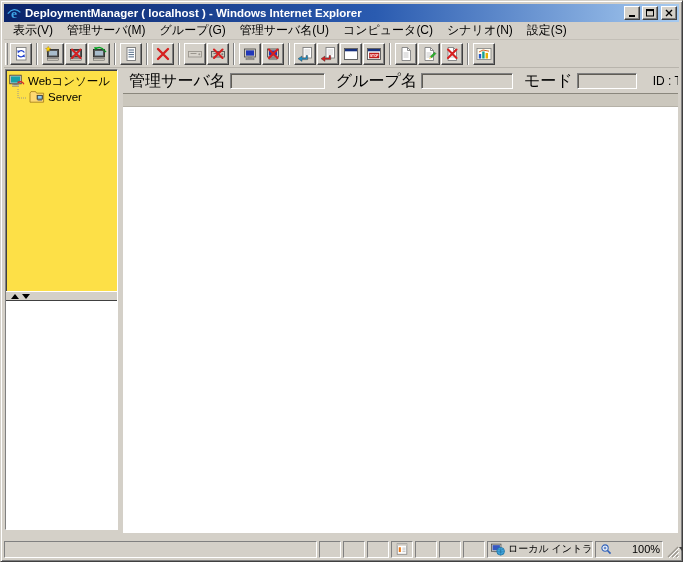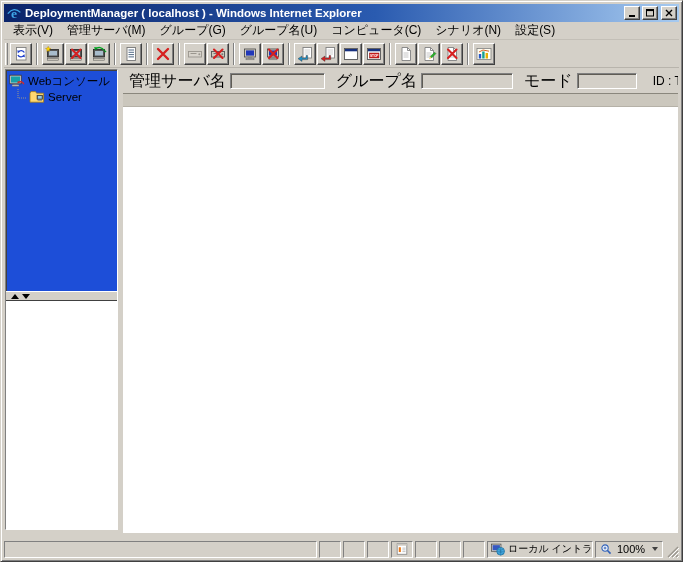--- a/index.html
+++ b/index.html
@@ -14,21 +14,21 @@
   .menu-item{padding:1px 7px;white-space:nowrap;color:#000}
   .toolbar{flex:0 0 28px;height:28px;display:flex;align-items:center;padding:2px 0;border-bottom:1px solid #b8b4ac}
   .tb-grip{width:3px;height:22px;border-left:1px solid #fff;border-right:1px solid #808080;margin:0 2px 0 1px}
   .tb-btn{width:22px;height:22px;flex:0 0 22px;background:#d4d0c8;border:1px solid;border-color:#fff #404040 #404040 #fff;box-shadow:inset -1px -1px 0 #808080;display:flex;align-items:center;justify-content:center;margin-right:1px;padding:0;cursor:default}
   .tb-sep{width:2px;height:22px;border-left:1px solid #808080;border-right:1px solid #fff;margin:0 4px 0 3px}
   .icon{display:inline-flex;width:16px;height:16px;flex:none}
   .icon svg{display:block}
   .icon-14{width:14px;height:14px}
   .icon-13{width:13px;height:13px}
   .client{flex:1;display:flex;padding:1px 1px 0 1px;min-height:0}
-  .left-panel{width:113px;flex:0 0 113px;background:#1d4ed8;border:1px solid;border-color:#808080 #fff #fff #808080;box-shadow:inset 1px 1px 0 #404040;display:flex;flex-direction:column;margin-bottom:7px}
+  .left-panel{width:113px;flex:0 0 113px;background:#fde047;border:1px solid;border-color:#808080 #fff #fff #808080;box-shadow:inset 1px 1px 0 #404040;display:flex;flex-direction:column;margin-bottom:7px}
   .tree-area{flex:0 0 221px;height:221px;padding:3px 0 0 3px;overflow:hidden}
   .tree-row{display:flex;align-items:center;height:16px;gap:3px;white-space:nowrap}
   .tree-row.child{margin-left:8px}
   .tree-label{font-size:11.5px;color:#000}
   .splitter{flex:0 0 10px;height:10px;background:#d4d0c8;border-top:1px solid #fff;border-bottom:1px solid #404040;display:flex;align-items:center;gap:3px;padding-left:5px}
   .tri{width:0;height:0;display:inline-block}
   .tri-up{border-left:4px solid transparent;border-right:4px solid transparent;border-bottom:5px solid #000}
   .tri-down{border-left:4px solid transparent;border-right:4px solid transparent;border-top:5px solid #000}
   .tri-sm{border-left:3px solid transparent;border-right:3px solid transparent;border-top:4px solid #404040}
   .panel-bottom{flex:1;background:#fff}
@@ -40,21 +40,21 @@
   .id-text{margin-left:12px;font-size:12px;color:#000}
   .content-box{flex:1;display:flex;flex-direction:column;min-height:0;margin-bottom:4px}
   .content-header{flex:0 0 14px;height:14px;background:#cbc7bd;border-top:1px solid #8a877d;border-bottom:1px solid #b5b1a7}
   .content-body{flex:1;background:#fff}
   .status-bar{flex:0 0 21px;height:21px;display:flex;align-items:center;gap:2px;padding-top:3px}
   .sb-pane{height:17px;border:1px solid;border-color:#808080 #fff #fff #808080;display:flex;align-items:center;background:#d4d0c8}
   .sb-main{flex:1}
   .sb-group{display:flex;gap:2px}
   .sb-small{width:22px;flex:0 0 22px;justify-content:center}
   .sb-zone{width:106px;flex:0 0 106px;gap:3px;padding:0 3px;font-size:10px;white-space:nowrap;overflow:hidden}
-  .sb-zoom{width:68px;flex:0 0 68px;gap:4px;padding:0 4px;font-size:11px}
+  .sb-zoom{width:68px;flex:0 0 68px;gap:19px;padding:0 4px;font-size:11px}
   .sb-grip{width:14px;height:17px;display:flex;align-items:flex-end;justify-content:flex-end}
 </style>
 </head>
 <body>
 
 <div class="window">
 
   <div class="title-bar">
     <span class="icon">
         <svg viewBox="0 0 16 16" width="100%" height="100%">
@@ -80,21 +80,21 @@
             <path d="M2 2 L8 8 M8 2 L2 8" stroke="#000" stroke-width="1.4"></path>
           </svg>
         </button>
     </span>
   </div>
 
   <div class="menu-bar">
       <span class="menu-item">表示(V)</span>
       <span class="menu-item">管理サーバ(M)</span>
       <span class="menu-item">グループ(G)</span>
-      <span class="menu-item">グループ名(U)</span>
+      <span class="menu-item">管理サーバ名(U)</span>
       <span class="menu-item">コンピュータ(C)</span>
       <span class="menu-item">シナリオ(N)</span>
       <span class="menu-item">設定(S)</span>
     </div>
 
   <div class="toolbar">
     <span class="tb-grip"></span>
   <button class="tb-btn">
         <span class="icon">
           <svg viewBox="0 0 16 16" width="100%" height="100%">

